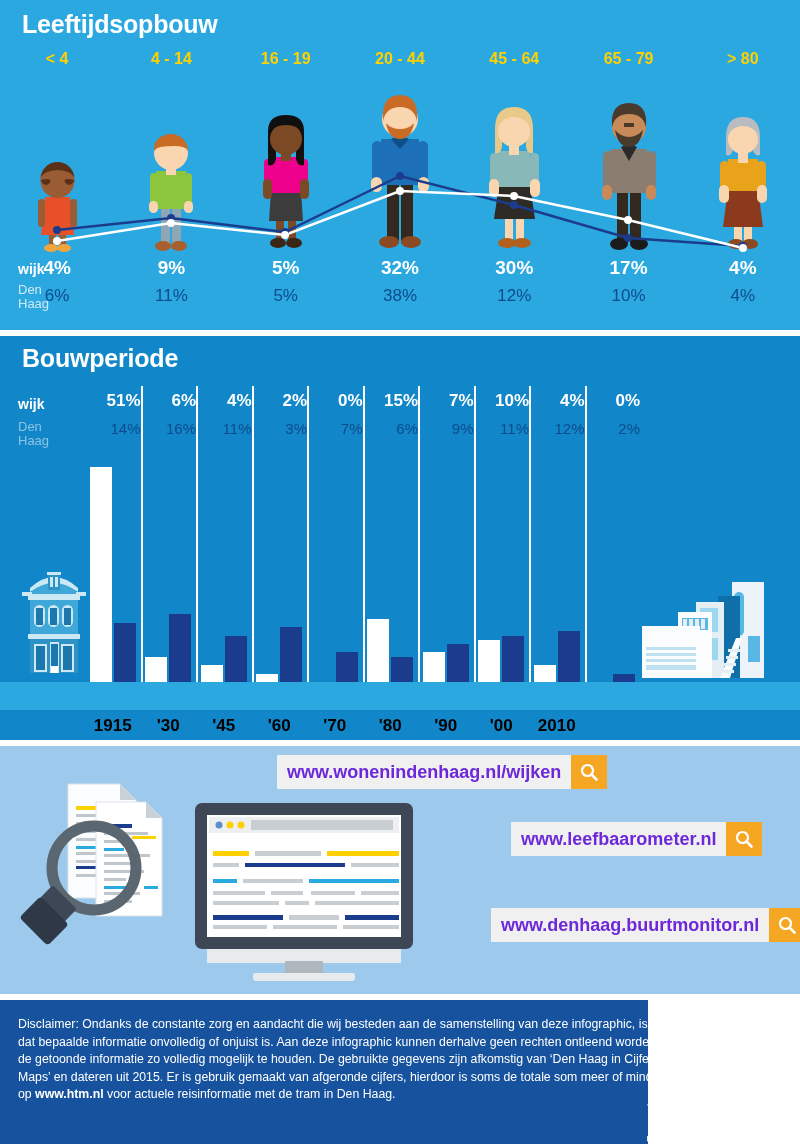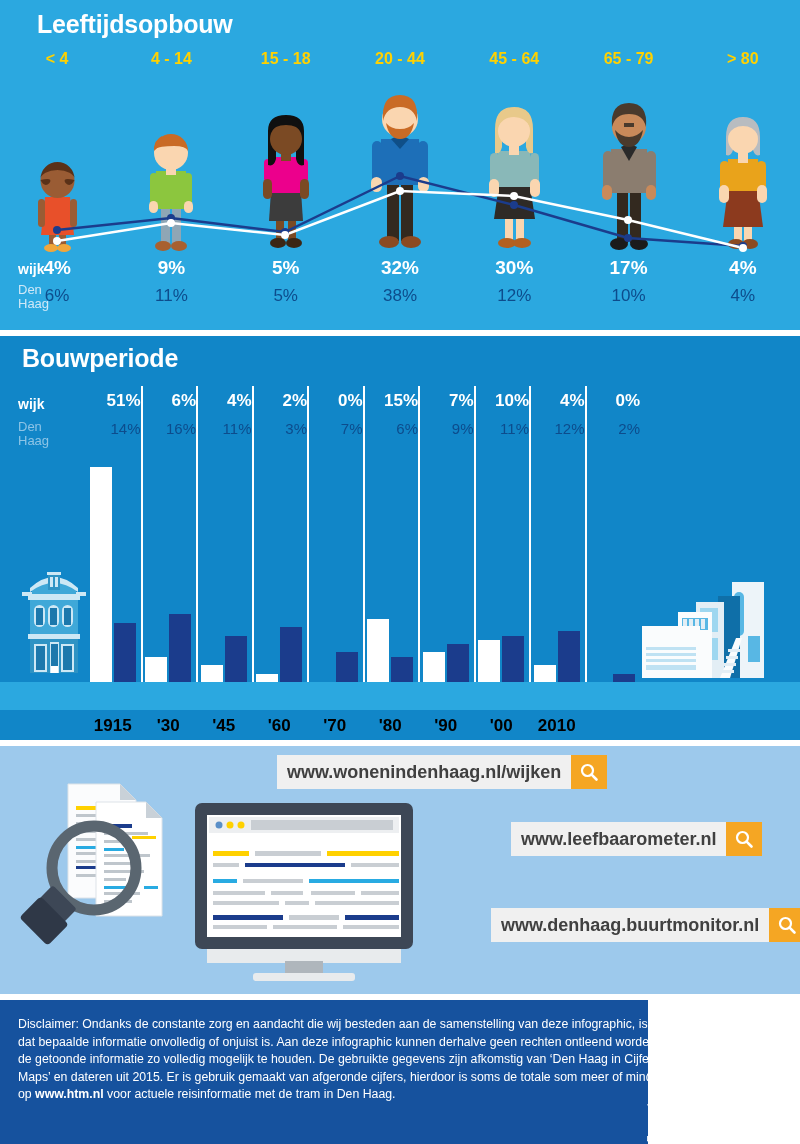--- a/index.html
+++ b/index.html
@@ -17,21 +17,21 @@
   .sec-age {
     position: absolute; left: 0; top: 0;
     width: 800px; height: 330px;
     background: #2BA8E0;
   }
   .sec-title {
     position: absolute;
     font-size: 25px; font-weight: bold; color: #ffffff;
     letter-spacing: -0.2px;
   }
-  #age-title { left: 22px; top: 10px; margin-left: 15px; }
+  #age-title { left: 22px; top: 10px; }
 
   .age-headers {
     position: absolute; left: 0; top: 46px;
     width: 800px; height: 28px;
     display: flex;
   }
   .age-hdr {
     flex: 1; text-align: center;
     color: #FFD100; font-size: 16px; font-weight: bold;
     line-height: 26px;
@@ -124,21 +124,21 @@
     position: absolute; left: 0; top: 746px;
     width: 800px; height: 248px;
     background: #9DC9EC;
     overflow: hidden;
   }
   .url-box {
     position: absolute; display: flex; align-items: stretch;
     height: 34px; box-shadow: 0 0 0 0 rgba(0,0,0,0);
   }
   .url-text {
-    background: #F0F0F0; color: #404040;
+    background: #F0F0F0; color: #6d28d9;
     font-size: 18px; font-weight: bold;
     display: flex; align-items: center;
     padding: 0 10px; white-space: nowrap;
   }
   .url-btn {
     width: 36px; background: #F5A623;
     display: flex; align-items: center; justify-content: center;
   }
   #url1 { left: 277px; top: 9px; }
   #url2 { left: 511px; top: 76px; justify-content: flex-end; }
@@ -171,21 +171,21 @@
 
 <div class="page">
 
   <div class="sec-age">
 
     <div class="sec-title" id="age-title">Leeftijdsopbouw</div>
 
     <div class="age-headers">
       <div class="age-hdr">&lt; 4</div>
       <div class="age-hdr">4 - 14</div>
-      <div class="age-hdr">15 - 18</div>
+      <div class="age-hdr">16 - 19</div>
       <div class="age-hdr">20 - 44</div>
       <div class="age-hdr">45 - 64</div>
       <div class="age-hdr">65 - 79</div>
       <div class="age-hdr">&gt; 80</div>
     </div>
 
     <div class="people-row">
 
       <div class="person">
         <svg width="52" height="96" viewBox="0 0 52 96">

